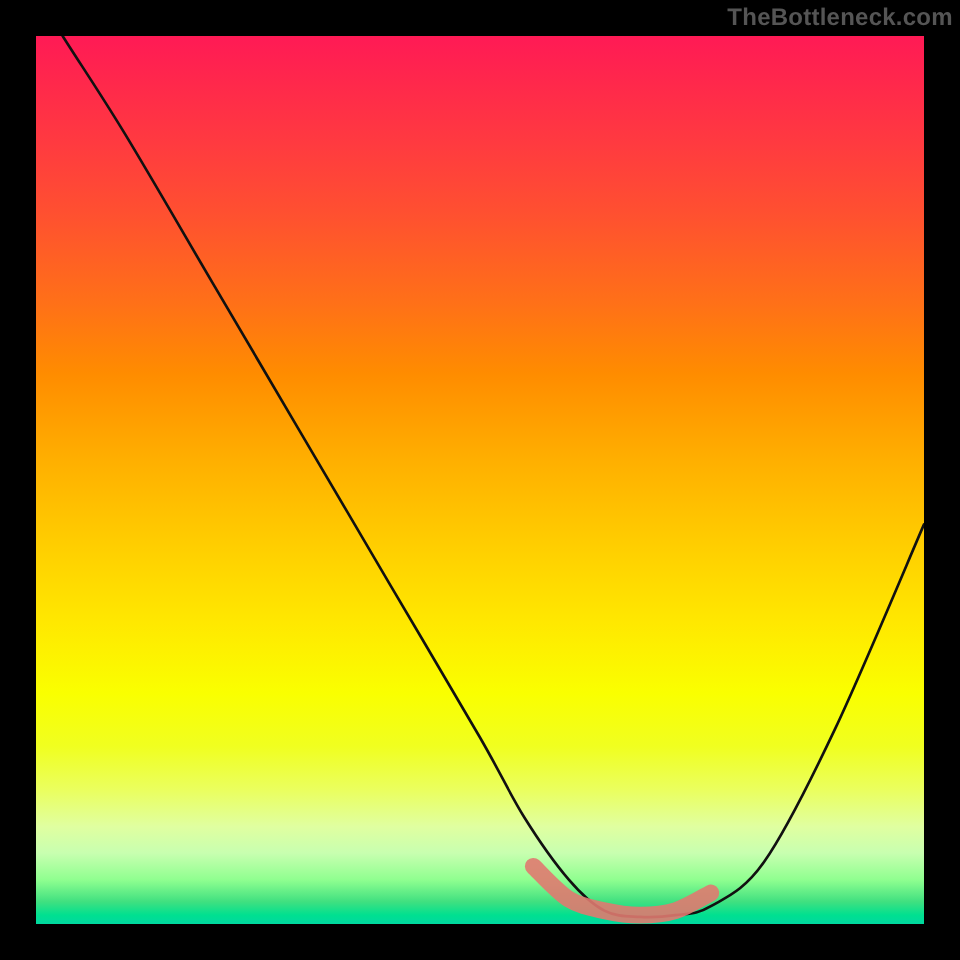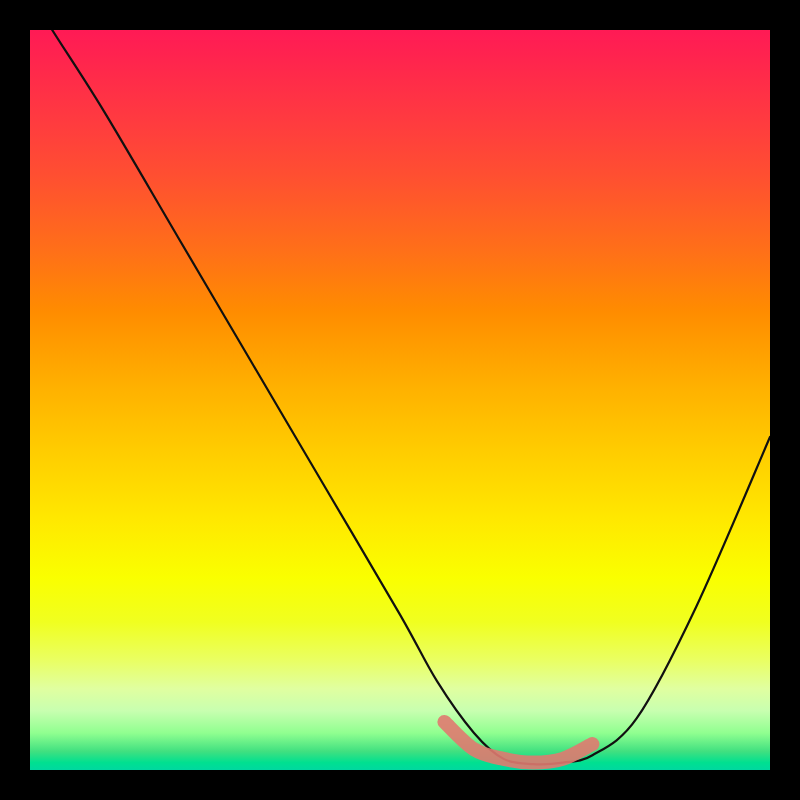--- a/index.html
+++ b/index.html
@@ -60,19 +60,20 @@
     left: 0;
     top: 0;
     width: 740px;
     height: 740px;
   }
 </style>
 </head>
 <body>
 
 <div class="frame">
+  <div class="watermark">TheBottleneck.com</div>
   <div class="plot-area">
     <svg class="curve" viewBox="0 0 740 740" preserveAspectRatio="none">
       <path id="curve-path" fill="none" stroke="#111111" stroke-width="2.2" stroke-linecap="round" stroke-linejoin="round" d="M 0.00 -37.00 C 3.70 -30.83, 9.87 -19.73, 22.20 0.00 C 34.53 19.73, 53.03 46.87, 74.00 81.40 C 94.97 115.93, 123.33 165.27, 148.00 207.20 C 172.67 249.13, 197.33 291.07, 222.00 333.00 C 246.67 374.93, 271.33 416.87, 296.00 458.80 C 320.67 500.73, 351.50 552.53, 370.00 584.60 C 388.50 616.67, 394.67 631.47, 407.00 651.20 C 419.33 670.93, 432.90 690.05, 444.00 703.00 C 455.10 715.95, 463.73 723.72, 473.60 728.90 C 483.47 734.08, 493.33 733.46, 503.20 734.08 C 513.07 734.70, 522.93 734.08, 532.80 732.60 C 542.67 731.12, 550.07 732.60, 562.40 725.20 C 574.73 717.80, 589.53 712.87, 606.80 688.20 C 624.07 663.53, 643.80 624.07, 666.00 577.20 C 688.20 530.33, 727.67 435.37, 740.00 407.00"></path>
       <path id="highlight-path" fill="none" stroke="#e07a70" stroke-width="14" stroke-linecap="round" stroke-linejoin="round" opacity="0.9" d="M 414.40 691.90 C 419.33 696.46, 434.13 713.11, 444.00 719.28 C 453.87 725.45, 463.73 726.68, 473.60 728.90 C 483.47 731.12, 493.33 732.60, 503.20 732.60 C 513.07 732.60, 522.93 731.98, 532.80 728.90 C 542.67 725.82, 557.47 716.57, 562.40 714.10"></path>
     </svg>
   </div>
 </div>
 
 </body></html>

